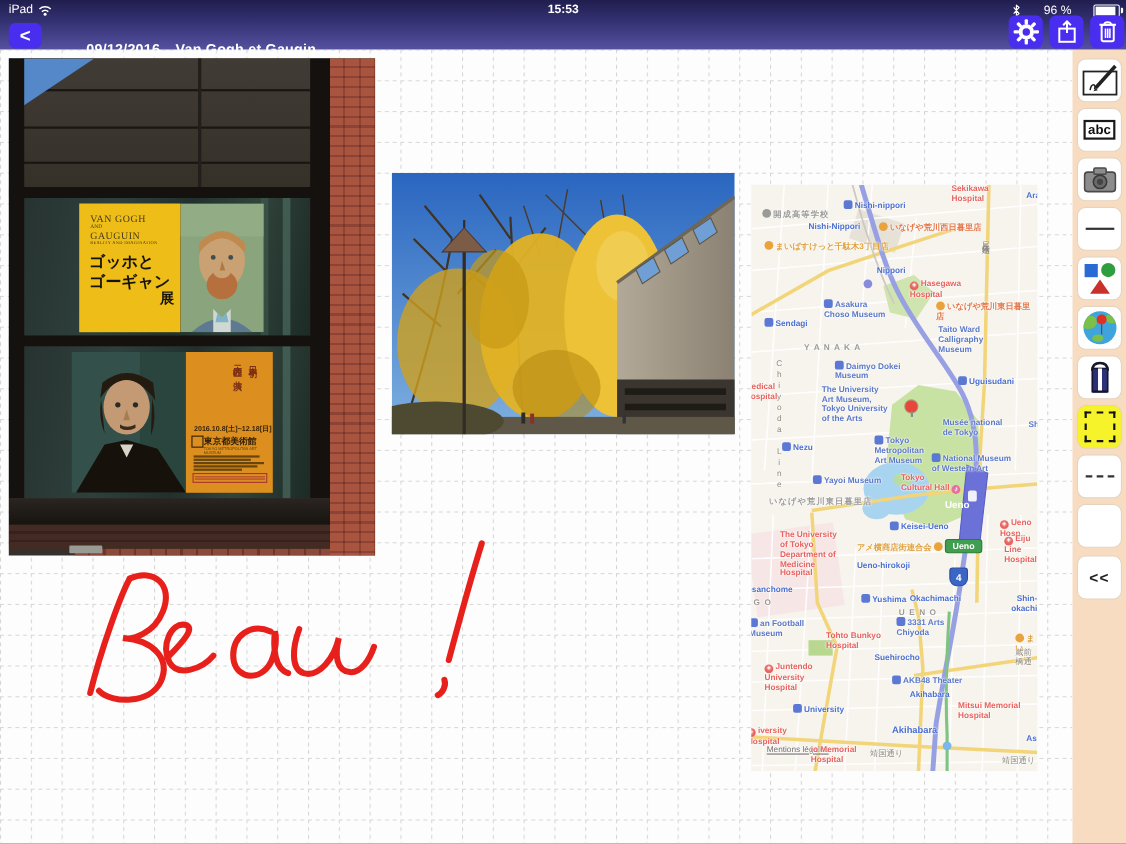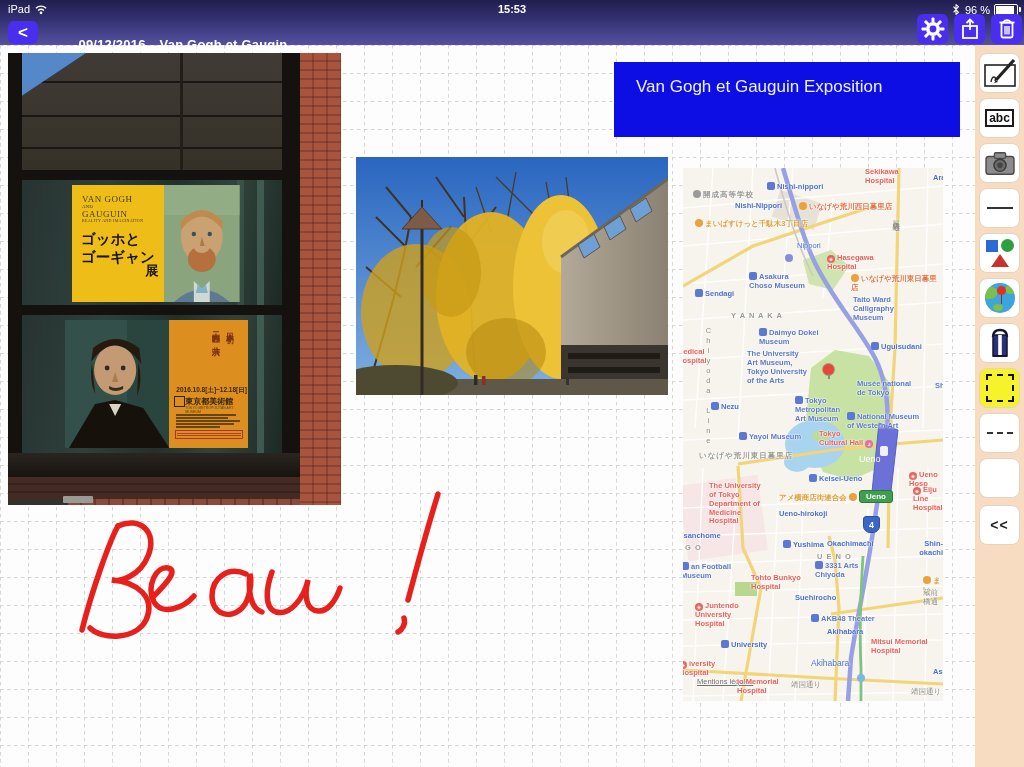--- a/index.html
+++ b/index.html
@@ -4,21 +4,21 @@
 <style>
   html,body{margin:0;padding:0;background:#000;}
   #app{position:relative;width:1024px;height:767px;overflow:hidden;font-family:"Liberation Sans",sans-serif;background:#fdfdfd;}
 
   
   #header{position:absolute;top:0;left:0;width:1024px;height:45px;
     background:linear-gradient(180deg,#201e4e 0%,#353274 45%,#55519f 100%);z-index:30;}
   #statusbar{position:absolute;top:0;left:0;right:0;height:18px;color:#fff;font-size:11px;}
   .sb-left{position:absolute;left:8px;top:3px;display:flex;align-items:center;gap:4px;}
   .sb-center{position:absolute;left:0;right:0;top:3px;text-align:center;font-weight:bold;}
-  .sb-right{position:absolute;right:6px;top:3px;display:flex;align-items:center;gap:4px;}
+  .sb-right{position:absolute;right:6px;top:3px;display:flex;align-items:center;gap:20px;}
   .batt{position:relative;width:22px;height:10px;border:1px solid #fff;border-radius:2px;}
   .batt i{position:absolute;left:1px;top:1px;bottom:1px;width:18px;background:#fff;}
   .batt u{position:absolute;right:-4px;top:2.5px;width:2px;height:5px;background:#fff;border-radius:0 1px 1px 0;}
   #navbar{position:absolute;top:18px;left:0;right:0;height:27px;}
   #back-btn{position:absolute;left:8px;top:3px;width:30px;height:23px;background:#4a2ef0;border-radius:6px;
     color:#fff;font-size:17px;font-weight:bold;display:flex;align-items:center;justify-content:center;cursor:pointer;}
   #nav-title{position:absolute;left:48px;top:4px;color:#fff;font-size:13px;font-weight:bold;letter-spacing:.2px;white-space:pre;}
   #nav-title .dt{margin-right:14px;}
   .nav-actions{position:absolute;right:2px;top:-4px;display:flex;gap:6px;}
   .btn-nav{width:31px;height:30px;background:#4a2ef0;border-radius:6px;display:flex;align-items:center;justify-content:center;cursor:pointer;}
@@ -86,21 +86,21 @@
   #trees{left:356px;top:112px;width:312px;height:238px;overflow:hidden;}
 
   
   #map{left:683px;top:123px;width:260px;height:533px;background:#f7f4ed;overflow:hidden;}
   #map svg.base{position:absolute;left:0;top:0;}
   #map-labels{position:absolute;inset:0;}
   .map-label{position:absolute;font-size:7.5px;line-height:1.18;white-space:pre-line;font-weight:bold;
     text-shadow:0 0 2px #fff,0 0 2px #fff;}
   .map-label.vert{writing-mode:vertical-rl;text-orientation:upright;letter-spacing:1px;}
   .map-label.und span{text-decoration:underline;text-align:right;}
-  .map-label.bold{font-weight:400;}
+  .map-label.bold{font-weight:700;}
   .c-poi{color:#5b79c9;} .c-hosp{color:#e8625e;} .c-shop{color:#dfa13f;} .c-shop2{color:#e4764a;}
   .c-area{color:#9a9a9a;letter-spacing:1px;} .c-station{color:#4a6fd0;}
   .c-road{color:#8e8a80;font-weight:normal;} .c-legal{color:#6f6f6f;font-weight:normal;} .c-white{color:#fff;text-shadow:none;}
   .mlic{display:inline-block;width:8px;height:8px;border-radius:50%;margin-right:2px;vertical-align:-1px;
     color:#fff;font-size:6px;line-height:8px;text-align:center;font-weight:bold;}
   .ic-rail{background:#5b79d4;border-radius:2px;} .ic-mus{background:#5b79d4;border-radius:2px;}
   .ic-hosp{background:#e8625e;} .ic-shop{background:#e8a33d;} .ic-music{background:#e86a9e;} .ic-gray{background:#9a9a9a;}
   #map-pin{position:absolute;left:140px;top:196px;width:11px;height:11px;background:#e8453c;border-radius:50%;
     box-shadow:0 0 0 1px rgba(120,20,10,.35);}
   #map-pin:after{content:"";position:absolute;left:4.5px;top:10px;width:2px;height:5px;background:#8a8a86;}
@@ -211,23 +211,20 @@
   <div id="canvas">
     <svg id="gridsvg" width="975" height="722">
       <defs>
         <pattern id="gp" width="28" height="28" patternUnits="userSpaceOnUse">
           <path d="M0 .5 H28 M.5 0 V28" fill="none" stroke="#d5d5d5" stroke-width="1" stroke-dasharray="3.5 3.5"></path>
         </pattern>
       </defs>
       <rect width="975" height="722" fill="url(#gp)"></rect>
     </svg>
 
-    <div class="obj" id="title-box">
-      <span>Van Gogh et Gauguin Exposition</span>
-    </div>
 
     <div class="obj" id="facade">
       <div class="fc-spandrel">
         <div class="fc-joint" style="top:28px"></div>
         <div class="fc-joint" style="top:62px"></div>
         <div class="fc-joint" style="top:94px"></div>
         <div class="fc-vjoint" style="left:160px"></div>
       </div>
       <div class="fc-sky"></div>
       <div class="fc-brickR"></div>

